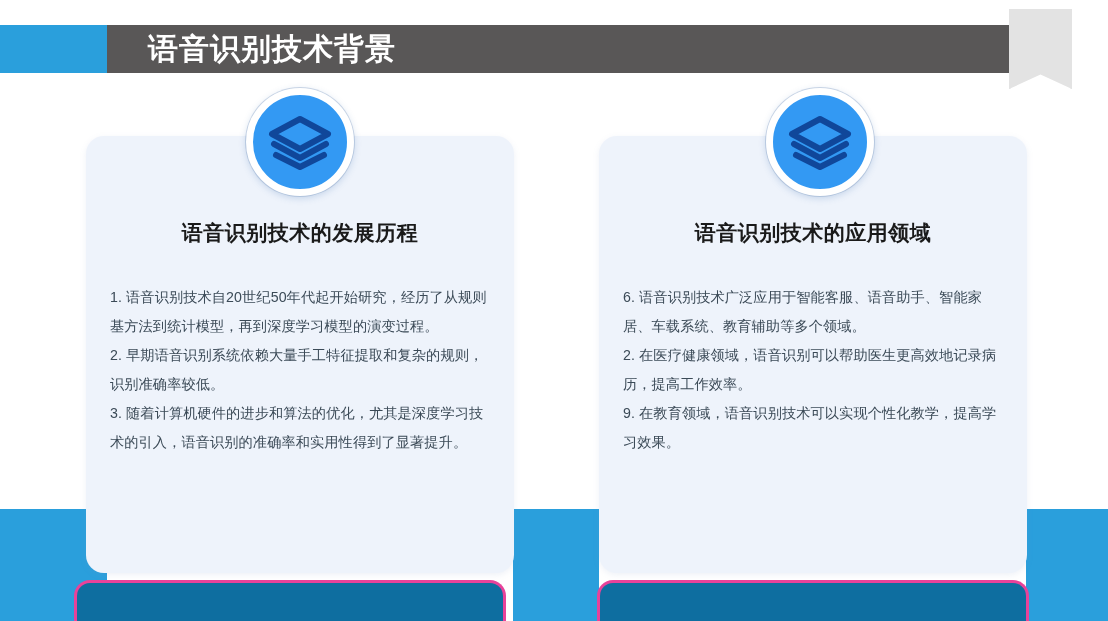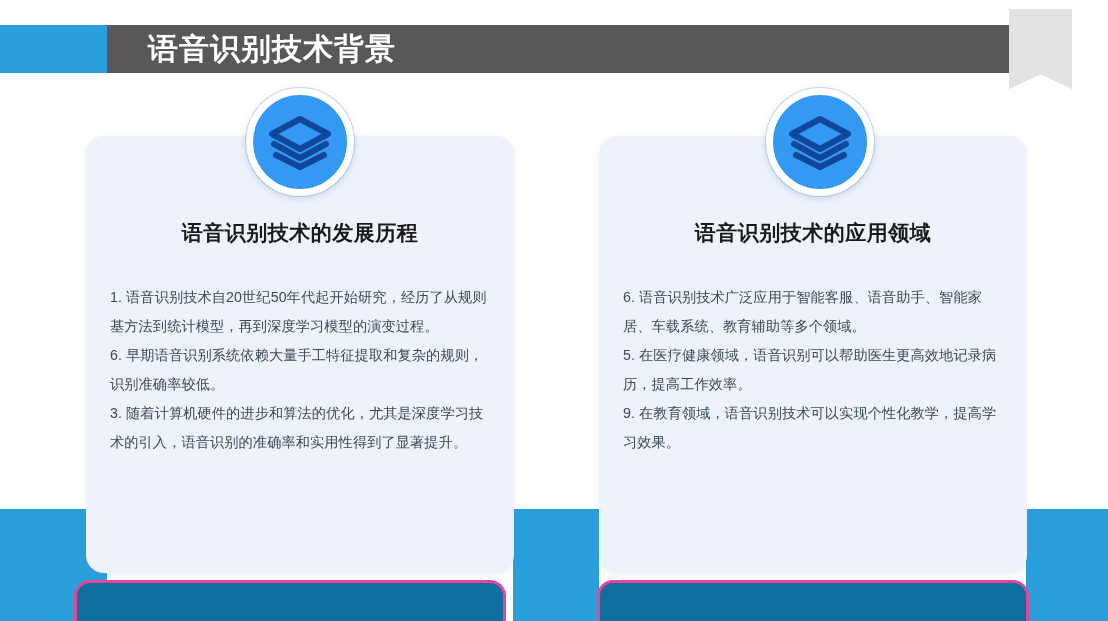--- a/index.html
+++ b/index.html
@@ -168,30 +168,30 @@
 
   <div class="header-accent"></div>
   <div class="header-bar"></div>
   <div class="header-title">语音识别技术背景</div>
   <div class="bookmark"></div>
 
   <div class="card card-left">
     <div class="card-title">语音识别技术的发展历程</div>
     <div class="card-body">
       <p>1. 语音识别技术自20世纪50年代起开始研究，经历了从规则基方法到统计模型，再到深度学习模型的演变过程。</p>
-      <p>6. 早期语音识别系统依赖大量手工特征提取和复杂的规则，识别准确率较低。</p>
+      <p>2. 早期语音识别系统依赖大量手工特征提取和复杂的规则，识别准确率较低。</p>
       <p>3. 随着计算机硬件的进步和算法的优化，尤其是深度学习技术的引入，语音识别的准确率和实用性得到了显著提升。</p>
     </div>
   </div>
 
   <div class="card card-right">
     <div class="card-title">语音识别技术的应用领域</div>
     <div class="card-body">
       <p>6. 语音识别技术广泛应用于智能客服、语音助手、智能家居、车载系统、教育辅助等多个领域。</p>
-      <p>5. 在医疗健康领域，语音识别可以帮助医生更高效地记录病历，提高工作效率。</p>
+      <p>2. 在医疗健康领域，语音识别可以帮助医生更高效地记录病历，提高工作效率。</p>
       <p>9. 在教育领域，语音识别技术可以实现个性化教学，提高学习效果。</p>
     </div>
   </div>
 
   <div class="icon-circle left">
     <span>
       <svg width="64" height="58" viewBox="0 0 64 58">
         <polygon points="32,6 60,21 32,36 4,21" fill="none" stroke="#10479a" stroke-width="6" stroke-linejoin="round"></polygon>
         <polyline points="6,31 32,45 58,31" fill="none" stroke="#10479a" stroke-width="6" stroke-linejoin="round" stroke-linecap="round"></polyline>
         <polyline points="8,42 32,54 56,42" fill="none" stroke="#10479a" stroke-width="6" stroke-linejoin="round" stroke-linecap="round"></polyline>

